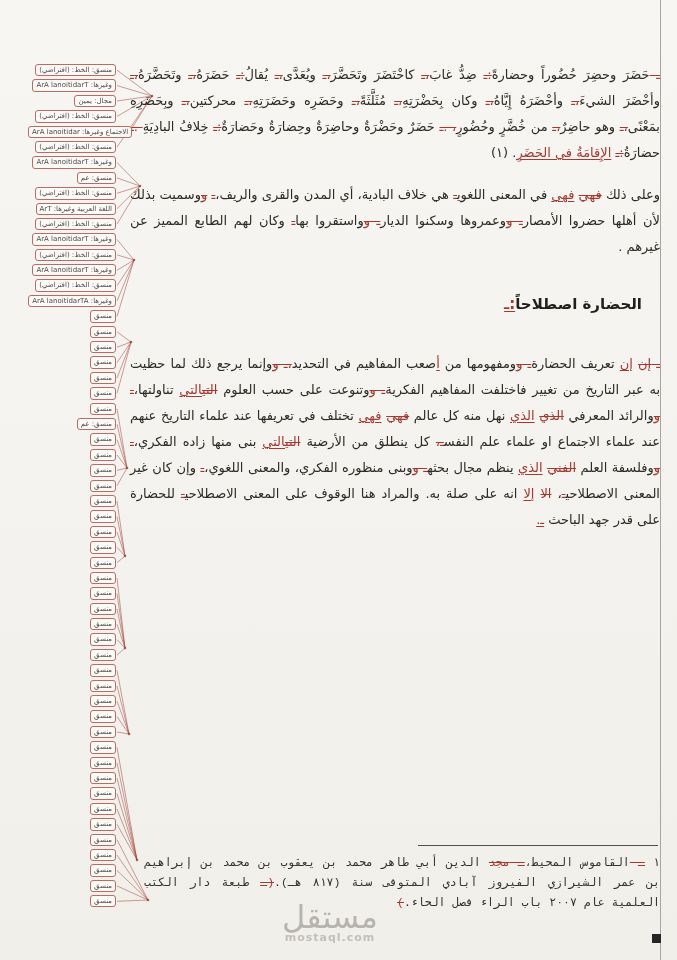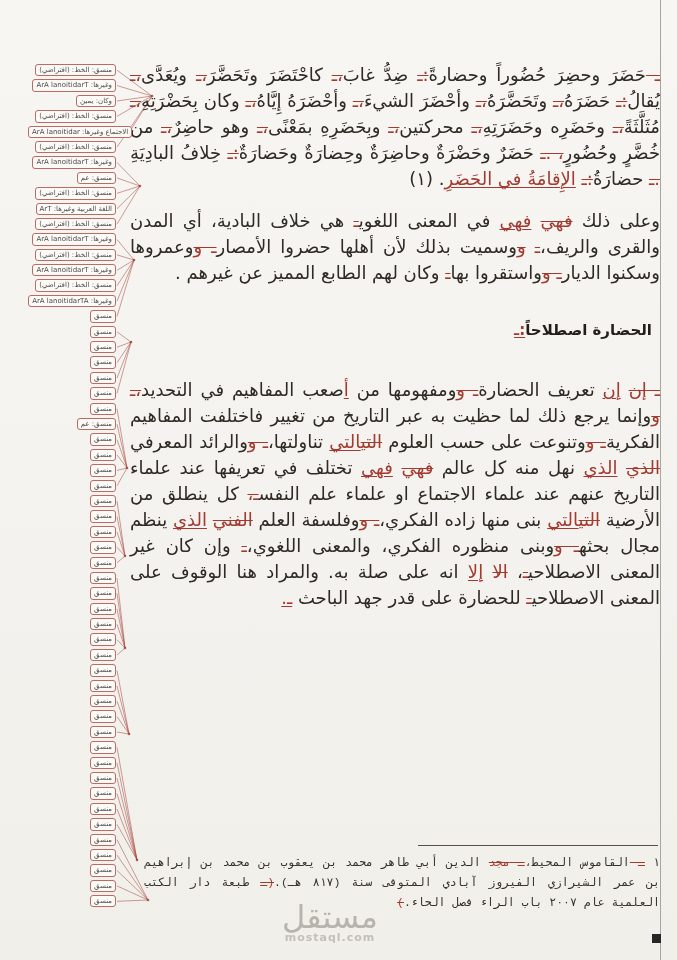--- a/index.html
+++ b/index.html
@@ -19,22 +19,22 @@
   
   .connector-svg{position:absolute;left:0;top:0;width:677px;height:960px;z-index:1;pointer-events:none;}
   .connector-svg line{stroke:#a3453c;stroke-width:.7;opacity:.75;}
   .connector-svg circle{fill:#a3453c;opacity:.85;}
 
   
   .content{position:absolute;left:130px;right:17px;top:62px;direction:rtl;z-index:2;}
   .doc-heading{font-size:15px;font-weight:bold;color:#221e19;line-height:21px;}
   .h-main{margin:14px 0 34px 0;}
   .h-lang{margin:0 0 12px 0;}
-  .h-term{margin:0 8px 36px 0;}
-  .doc-para{font-size:18px;line-height:26px;text-align:justify;color:#2e2a24;}
+  .h-term{margin:0 18px 36px 0;}
+  .doc-para{font-size:13px;line-height:26px;text-align:justify;color:#2e2a24;}
   .p-lang{margin:0 0 16px 0;}
   .p-meaning{margin:0 0 34px 0;}
   .p-term{margin:0;}
 
   
   .seg-n{}
   .seg-d{color:#a33a30;text-decoration:line-through;text-decoration-thickness:1px;}
   .seg-i{color:#a33a30;text-decoration:underline;text-underline-offset:2px;text-decoration-thickness:1px;}
 
   
@@ -125,21 +125,21 @@
         <span class="annot-label">منسق: الخط: (افتراضي)</span>
       </div>
     </div>
       <div class="annot-row">
       <div class="annot-box">
         <span class="annot-label">وغيرها: ArA lanoitidarT</span>
       </div>
     </div>
       <div class="annot-row">
       <div class="annot-box">
-        <span class="annot-label">وكان: يمين</span>
+        <span class="annot-label">مجال: يمين</span>
       </div>
     </div>
       <div class="annot-row">
       <div class="annot-box">
         <span class="annot-label">منسق: الخط: (افتراضي)</span>
       </div>
     </div>
       <div class="annot-row">
       <div class="annot-box">
         <span class="annot-label">الاجتماع وغيرها: ArA lanoitidar</span>

